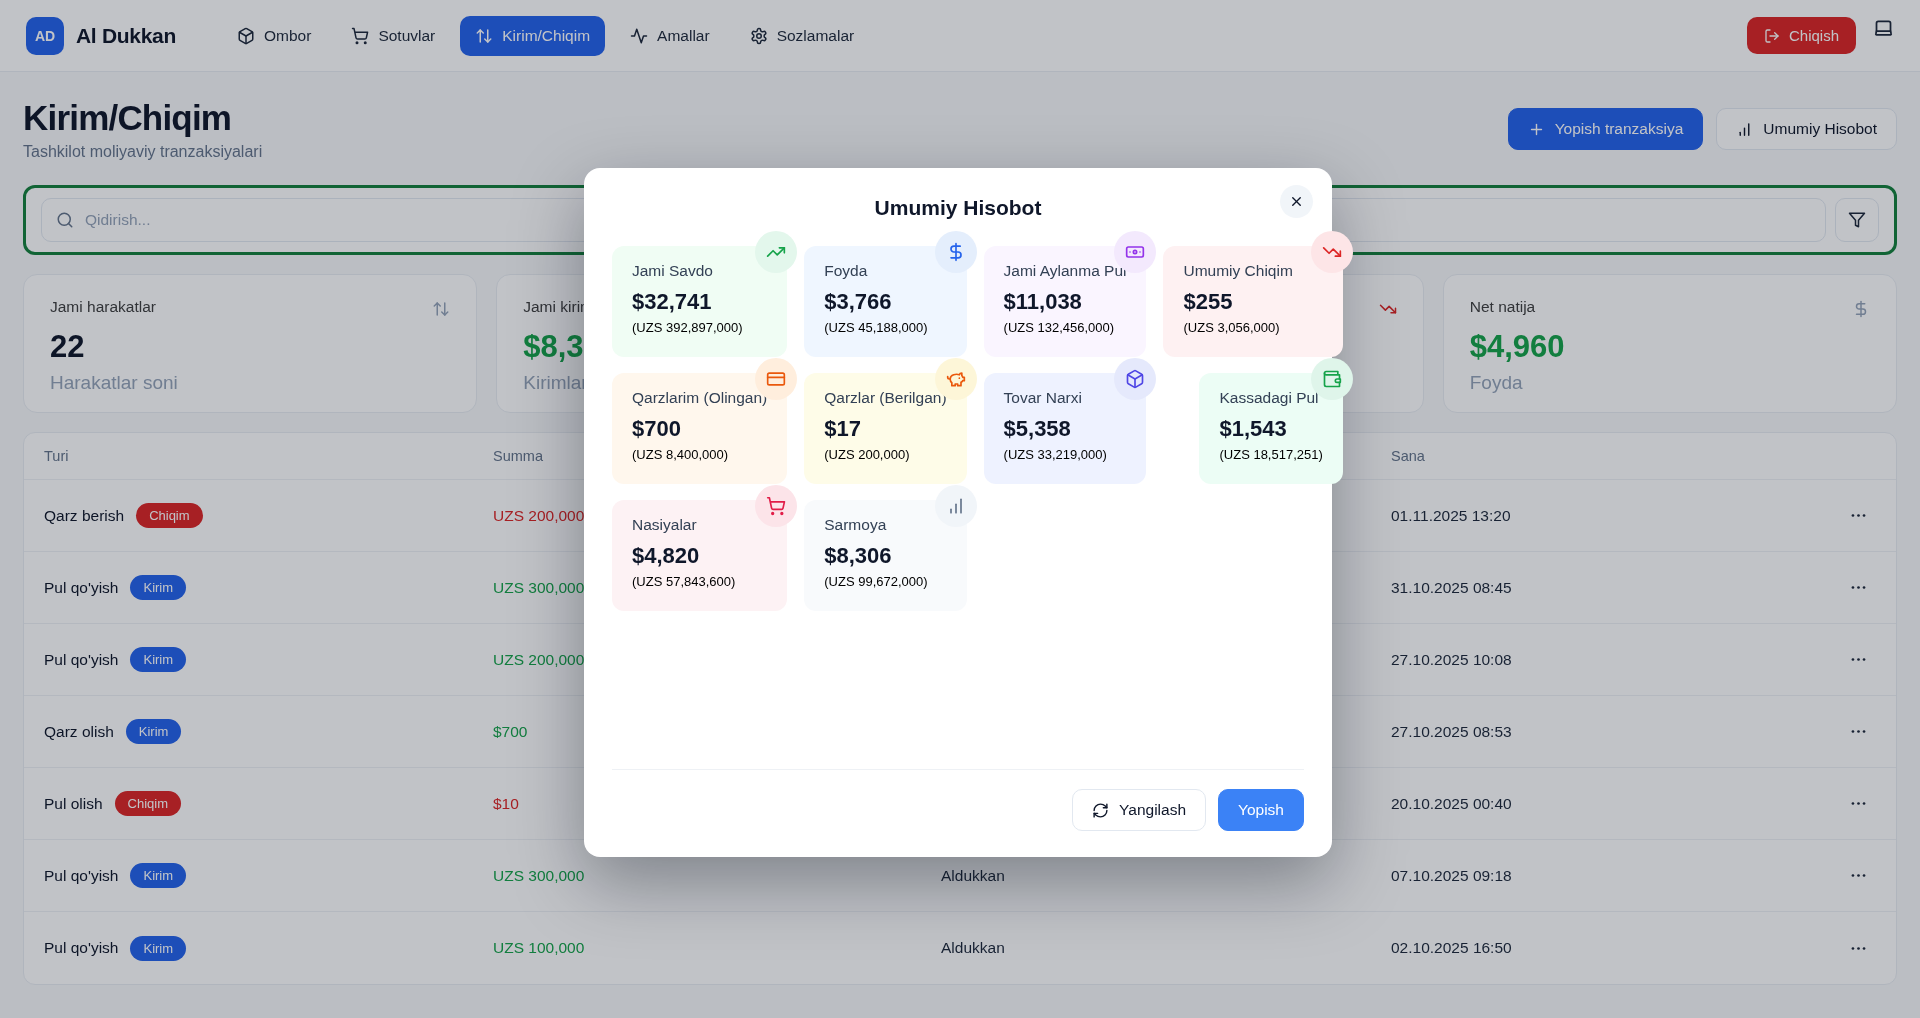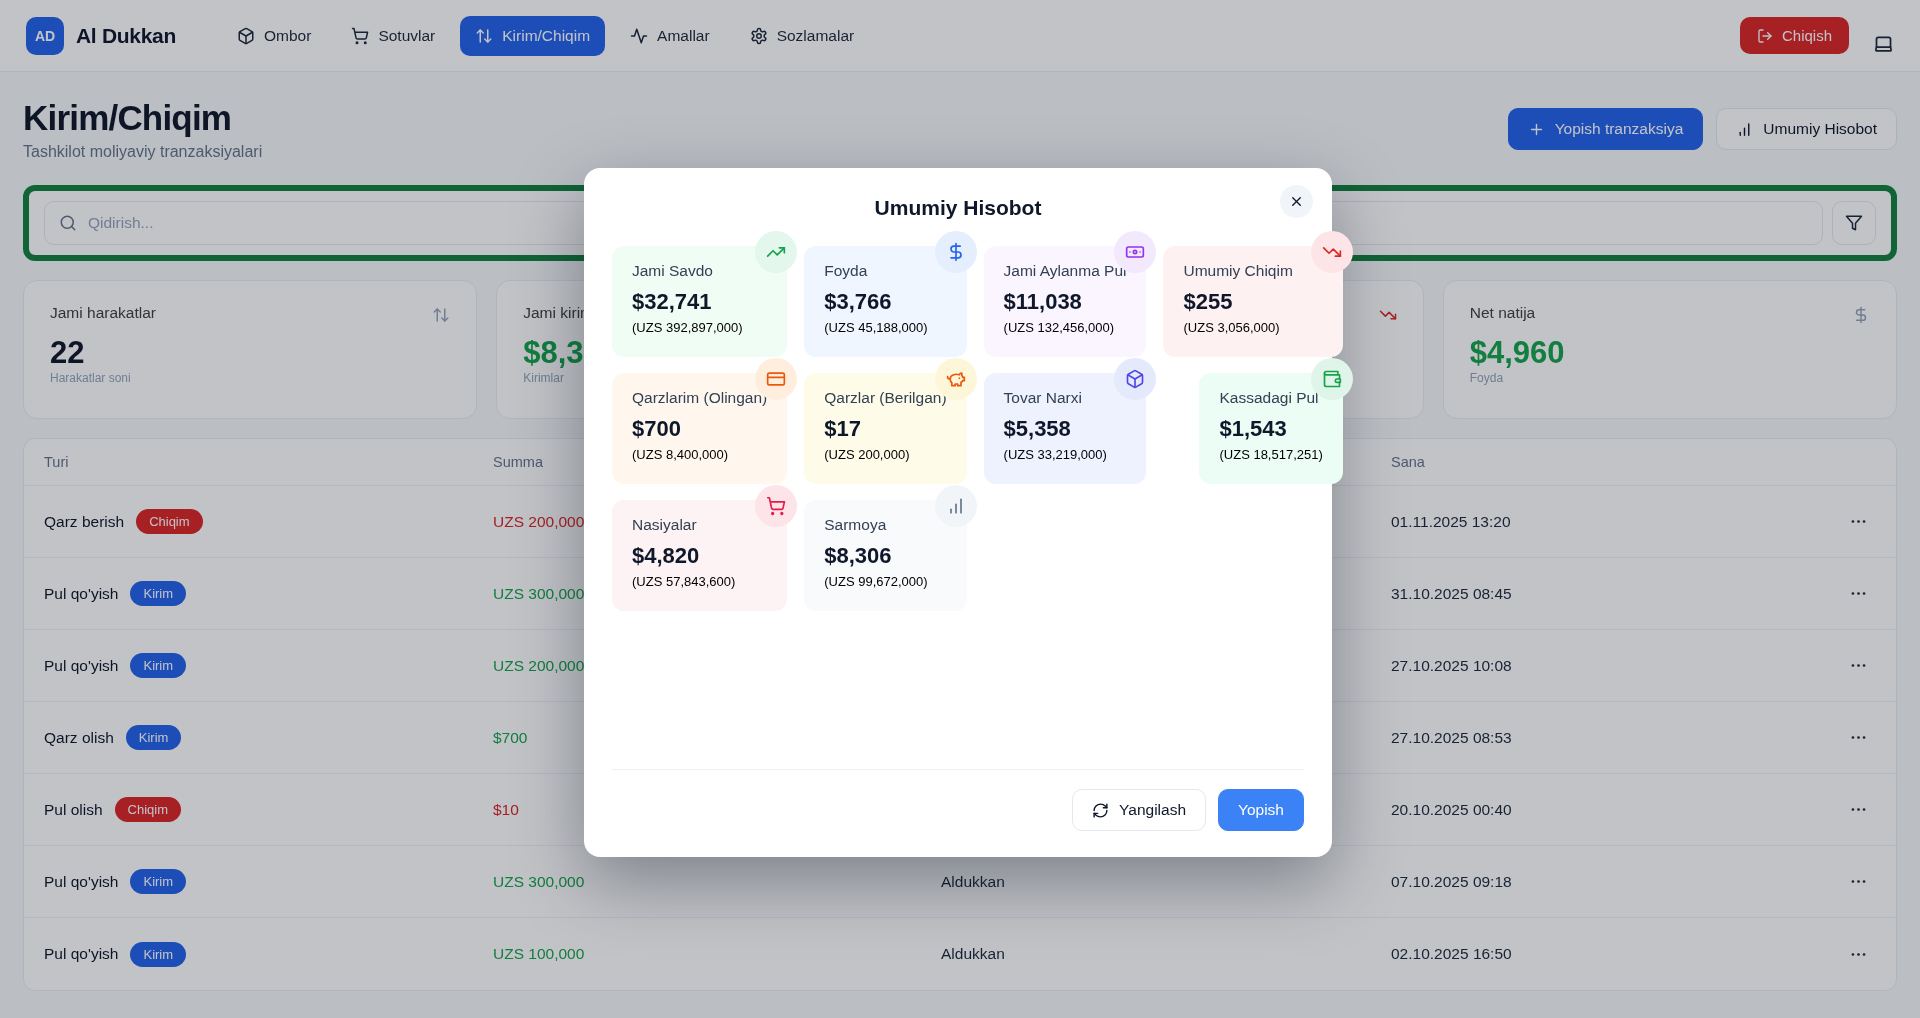--- a/index.html
+++ b/index.html
@@ -8,51 +8,51 @@
   svg { display:block; }
 
   
   .navbar { height:72px; background:#ffffff; border-bottom:1px solid #e9edf2; display:flex; align-items:center; padding:0 26px; }
   .logo { width:38px; height:38px; border-radius:10px; background:#2563eb; color:#fff; font-weight:700; font-size:14px; display:flex; align-items:center; justify-content:center; }
   .brand { font-size:21px; font-weight:700; margin-left:12px; letter-spacing:-0.3px; }
   .nav-menu { display:flex; align-items:flex-start; margin-left:46px; gap:10px; }
   .nav-item { display:flex; align-items:center; gap:9px; padding:11px 15px; border-radius:10px; font-size:15.5px; font-weight:500; color:#1e293b; cursor:pointer; white-space:nowrap; }
   .nav-item svg { width:18px; height:18px; }
   .nav-item.active { background:#2563eb; color:#ffffff; }
-  .nav-right { margin-left:auto; display:flex; align-items:flex-end; gap:24px;padding-left:36px; }
+  .nav-right { margin-left:auto; display:flex; align-items:flex-start; gap:17px;padding-left:36px; }
   .logout-btn { display:flex; align-items:center; gap:9px; background:#dc2626; color:#fff; border:none; border-radius:10px; padding:10px 17px; font-size:15px; font-weight:500; font-family:inherit; cursor:pointer; }
   .logout-btn svg { width:16px; height:16px; }
   .theme-btn { background:none; border:none; color:#1e293b; cursor:pointer; }
   .theme-btn svg { width:21px; height:21px; }
 
   
   .content { padding:20px 23px 0; }
   .page-head { display:flex; justify-content:space-between; align-items:flex-start; }
   .page-title { font-size:35px; font-weight:700; letter-spacing:-0.8px; margin-top:6px; }
   .page-subtitle { font-size:16px; color:#64748b; margin-top:5px; }
   .head-actions { display:flex; gap:13px; margin-top:16px; }
   .btn { display:flex; align-items:center; gap:10px; height:42px; padding:0 19px; border-radius:10px; font-size:15.5px; font-weight:500; font-family:inherit; cursor:pointer; }
   .btn svg { width:17px; height:17px; }
   .btn-primary { background:#2563eb; border:1px solid #2563eb; color:#fff; }
   .btn-outline { background:#fff; border:1px solid #e2e8f0; color:#0f172a; }
 
-  .search-card { margin-top:24px; background:#fff; border:6px solid #15803d; border-radius:12px; padding:10px 15px; display:flex; align-items:center; gap:9px; }
+  .search-card { margin-top:24px; background:#fff; border:3px solid #15803d; border-radius:12px; padding:10px 15px; display:flex; align-items:center; gap:9px; }
   .search-box { flex:1; height:44px; border:1px solid #e2e8f0; border-radius:10px; display:flex; align-items:center; padding:0 14px; gap:11px; color:#64748b; background:#fff; }
   .search-box svg { width:18px; height:18px; color:#64748b; }
   .search-box input { border:none; outline:none; flex:1; font-size:15.5px; font-family:inherit; color:#0f172a; background:transparent; }
   .search-box input::placeholder { color:#94a3b8; }
   .filter-btn { width:44px; height:44px; border:1px solid #e2e8f0; border-radius:10px; background:#fff; display:flex; align-items:center; justify-content:center; color:#1e293b; cursor:pointer; }
   .filter-btn svg { width:18px; height:18px; }
 
   .stats-row { display:grid; grid-template-columns:repeat(4,1fr); gap:19px; margin-top:19px; }
   .stat-card { position:relative; background:#fff; border:1px solid #e9edf2; border-radius:14px; height:139px; padding:23px 26px; overflow:hidden; }
   .stat-label { font-size:15.5px; font-weight:500; color:#404040; white-space:nowrap; }
   .stat-value { font-size:31px; font-weight:700; margin-top:13px; white-space:nowrap; }
   .stat-value.green { color:#16a34a; }
-  .stat-sub { font-size:12px; color:#94a3b8; margin-top:0; white-space:nowrap; }
+  .stat-sub { font-size:19px; color:#94a3b8; margin-top:7px; white-space:nowrap; }
   .stat-icon { position:absolute; top:25px; right:26px; color:#94a3b8; }
   .stat-icon svg { width:18px; height:18px; }
   .stat-icon.red { color:#dc2626; }
 
   
   .table-card { background:#fff; border:1px solid #e9edf2; border-radius:12px; margin-top:19px; overflow:hidden; }
   .thead, .trow { display:grid; grid-template-columns:469px 448px 450px 430px 1fr; align-items:center; }
   .thead { height:47px; font-size:14.5px; color:#64748b; border-bottom:1px solid #eef1f5; }
   .trow { height:72px; border-bottom:1px solid #eef1f5; font-size:15.5px; }
   .trow:last-child { border-bottom:none; }

